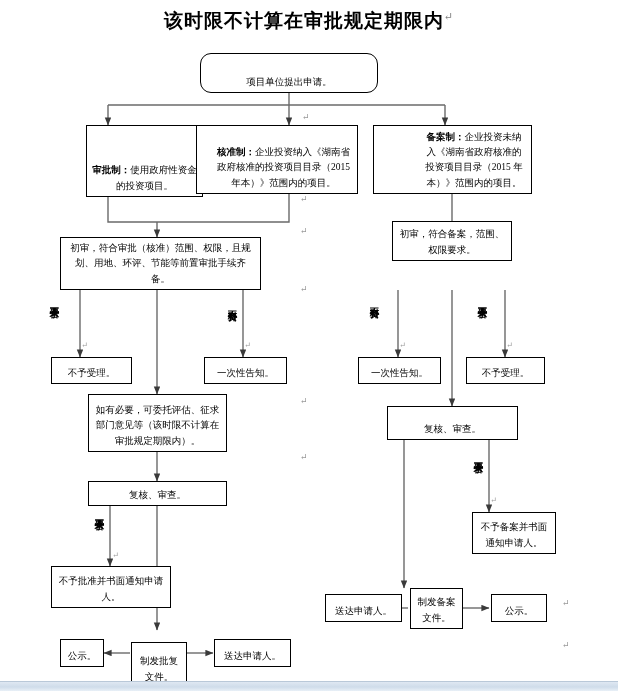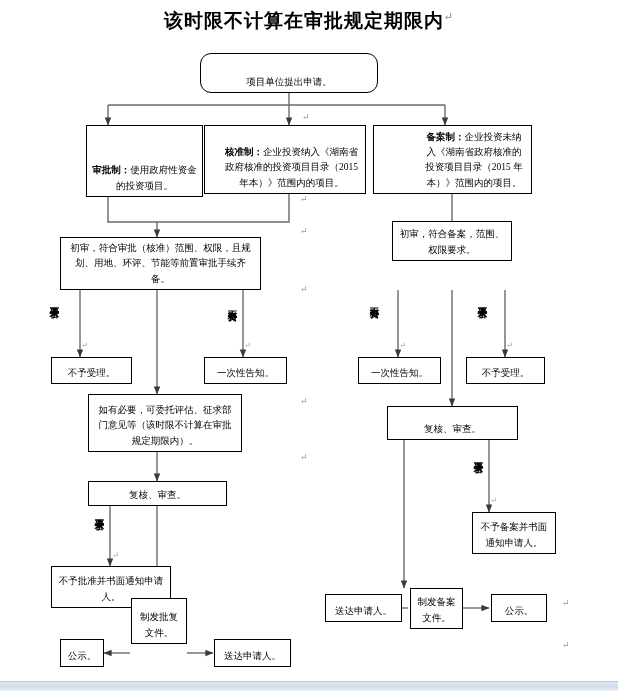--- a/index.html
+++ b/index.html
@@ -159,21 +159,21 @@
   </svg>
 
   <div class="node rounded" style="left:200px; top:53px; width:178px; height:40px;">
     <span class="txt">项目单位提出申请。</span>
   </div>
 
   <div class="node" style="left:50px; top:125px; width:117px; height:72px;margin-left:36px;">
     <span class="txt"><b>审批制：</b><span>使用政府性资金的投资项目。</span></span>
   </div>
 
-  <div class="node" style="left:204px; top:125px; width:162px; height:69px;padding-left:18px;">
+  <div class="node" style="left:196px; top:125px; width:162px; height:69px;padding-left:18px;">
     <span class="txt"><b>核准制：</b><span>企业投资纳入《湖南省政府核准的投资项目目录（2015 年本）》范围内的项目。</span></span>
   </div>
 
   <div class="node" style="left:373px; top:125px; width:159px; height:69px;padding-left:48px;">
     <span class="txt"><b>备案制：</b><span>企业投资未纳入《湖南省政府核准的投资项目目录（2015 年本）》范围内的项目。</span></span>
   </div>
 
   <div class="node" style="left:60px; top:237px; width:201px; height:53px;">
     <span class="txt">初审，符合审批（核准）范围、权限，且规划、用地、环评、节能等前置审批手续齐备。</span>
   </div>
@@ -203,21 +203,21 @@
   </div>
 
   <div class="node" style="left:358px; top:357px; width:83px; height:27px;">
     <span class="txt">一次性告知。</span>
   </div>
 
   <div class="node" style="left:466px; top:357px; width:79px; height:27px;">
     <span class="txt">不予受理。</span>
   </div>
 
-  <div class="node" style="left:88px; top:394px; width:154px; height:58px;">
+  <div class="node" style="left:88px; top:394px; width:139px; height:58px;">
     <span class="txt">如有必要，可委托评估、征求部门意见等（该时限不计算在审批规定期限内）。</span>
   </div>
 
   <div class="node" style="left:88px; top:481px; width:139px; height:25px;">
     <span class="txt">复核、审查。</span>
   </div>
 
   <div class="node" style="left:387px; top:406px; width:131px; height:34px;">
     <span class="txt">复核、审查。</span>
   </div>
@@ -245,21 +245,21 @@
   </div>
 
   <div class="node" style="left:491px; top:594px; width:56px; height:28px;">
     <span class="txt">公示。</span>
   </div>
 
   <div class="node" style="left:60px; top:639px; width:44px; height:28px;">
     <span class="txt">公示。</span>
   </div>
 
-  <div class="node" style="left:131px; top:598px; width:56px; height:46px;">
+  <div class="node" style="left:131px; top:642px; width:56px; height:46px;">
     <span class="txt">制发批复文件。</span>
   </div>
 
   <div class="node" style="left:214px; top:639px; width:77px; height:28px;">
     <span class="txt">送达申请人。</span>
   </div>
 
   <div class="para-mark" style="left:302px; top:112px;">↵</div>
   <div class="para-mark" style="left:300px; top:194px;">↵</div>
   <div class="para-mark" style="left:300px; top:226px;">↵</div>

